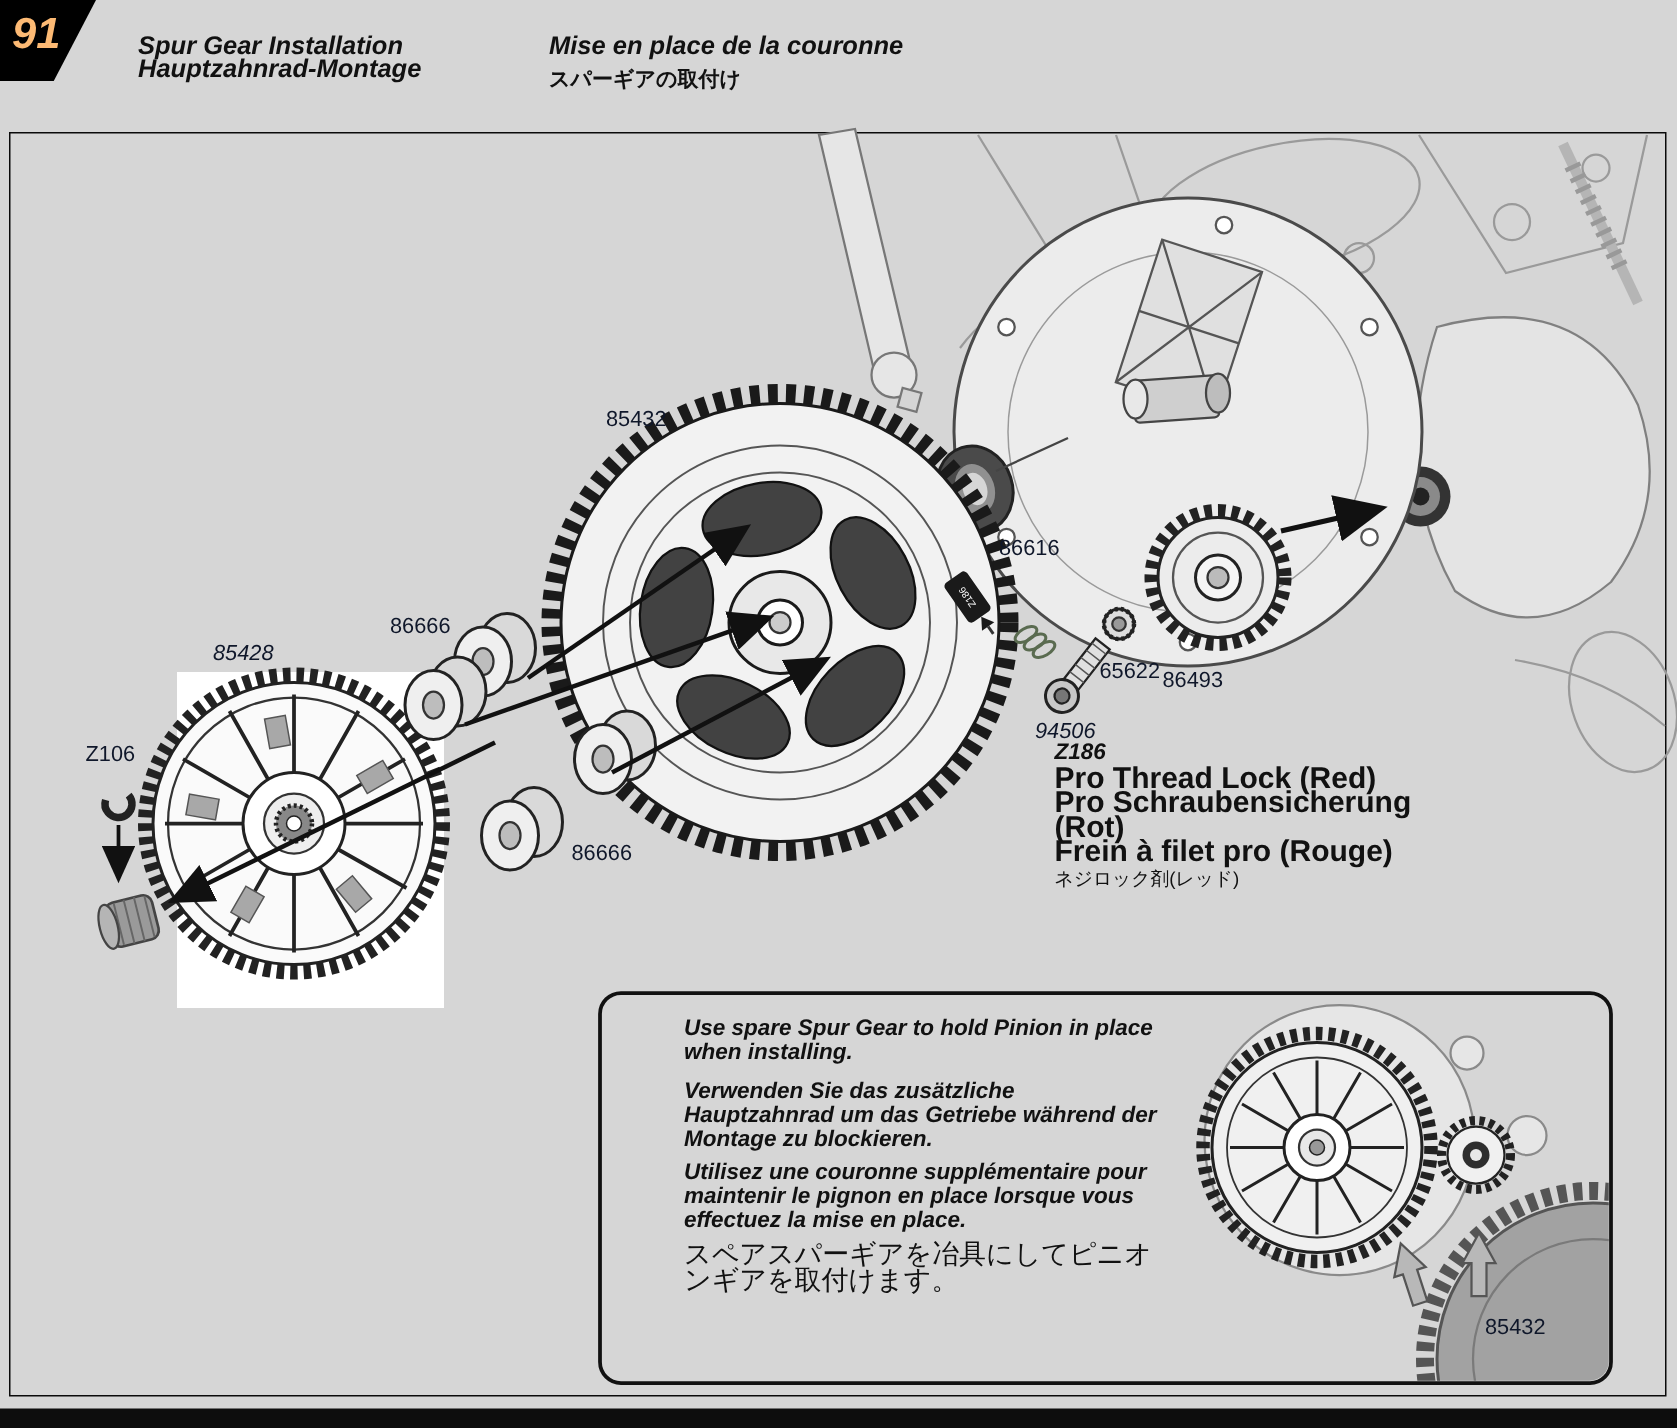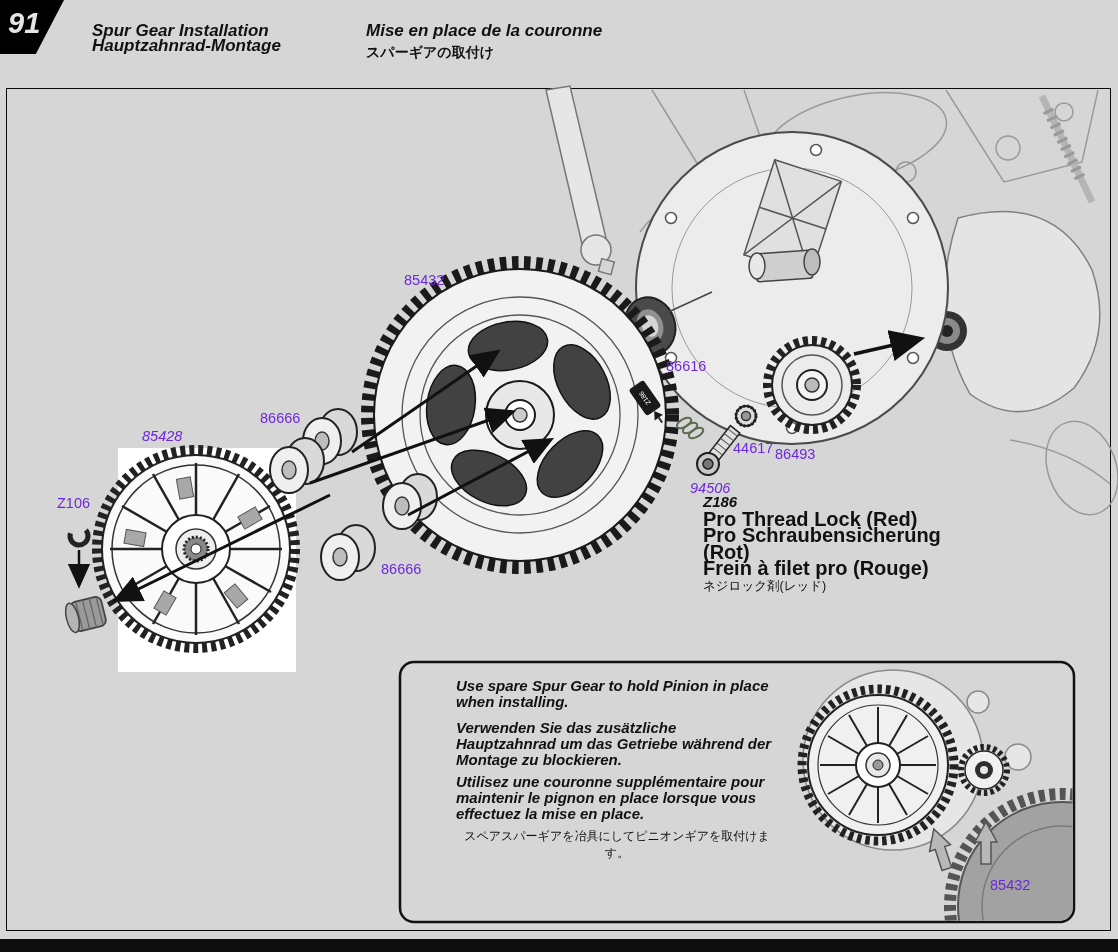--- a/index.html
+++ b/index.html
@@ -5,38 +5,38 @@
   html,body{margin:0;padding:0;background:#bfbfbf;}
   .page{
     position:relative;width:1118px;height:952px;background:#d6d6d6;
     font-family:"Liberation Sans",sans-serif;overflow:hidden;color:#111;
   }
   .corner{
     position:absolute;left:0;top:0;width:64px;height:54px;background:#000;
     clip-path:polygon(0 0,100% 0,56% 100%,0 100%);z-index:6;
   }
   .corner span{
-    position:absolute;left:8px;top:7px;color:#e5e5e5;font-weight:bold;font-style:italic;font-size:29px;
+    position:absolute;left:8px;top:7px;color:#fdba74;font-weight:bold;font-style:italic;font-size:29px;
   }
   .title{position:absolute;font-weight:bold;font-style:italic;font-size:17px;letter-spacing:0;white-space:nowrap;z-index:5;}
   .title.ja{font-style:normal;font-size:14px;}
   .border-box{
     position:absolute;left:6px;top:88px;width:1105px;height:843px;
     border:1.5px solid #0a0a0a;box-sizing:border-box;z-index:1;
   }
   .bottom-bar{position:absolute;left:0;top:939px;width:1118px;height:13px;background:#0d0d0d;z-index:6;}
   svg.art{position:absolute;left:0;top:0;z-index:2;}
-  .plabel{position:absolute;font-size:14.5px;color:#6d28d9;white-space:nowrap;z-index:4;}
+  .plabel{position:absolute;font-size:14.5px;color:#0f172a;white-space:nowrap;z-index:4;}
   .tl-block{position:absolute;left:703px;top:494px;width:270px;z-index:4;line-height:16.5px;}
   .tl-code{font-weight:bold;font-style:italic;font-size:15px;}
   .tl-line{font-weight:bold;font-size:20px;}
   .tl-ja{font-size:12.5px;margin-top:1px;}
   .note-text{position:absolute;width:322px;z-index:4;line-height:16px;margin-left:36px;}
   .note-lat{font-weight:bold;font-style:italic;font-size:15px;}
-  .note-ja{font-size:12px;line-height:17px;text-align:center;}
+  .note-ja{font-size:18px;line-height:17px;}
 </style>
 </head>
 <body>
 
 <div class="page">
 
   <div class="corner">
     <span>91</span>
   </div>
 
@@ -241,21 +241,21 @@
     </g>
   </svg>
 
   <div class="plabel" style="left:404px;top:272px;">85432</div>
   <div class="plabel" style="left:666px;top:358px;">86616</div>
   <div class="plabel" style="left:260px;top:410px;">86666</div>
   <div class="plabel" style="left:381px;top:561px;">86666</div>
   <div class="plabel" style="left:142px;top:428px;font-style:italic;">85428</div>
   <div class="plabel" style="left:57px;top:495px;">Z106</div>
   <div class="plabel" style="left:690px;top:480px;font-style:italic;">94506</div>
-  <div class="plabel" style="left:733px;top:440px;">44617</div>
+  <div class="plabel" style="left:733px;top:440px;">65622</div>
   <div class="plabel" style="left:775px;top:446px;">86493</div>
 
   <div class="tl-block">
     <div class="tl-code">Z186</div>
     <div class="tl-line">Pro Thread Lock (Red)</div>
     <div class="tl-line">Pro Schraubensicherung (Rot)</div>
     <div class="tl-line">Frein à filet pro (Rouge)</div>
     <div class="tl-ja">ネジロック剤(レッド)</div>
   </div>
 

